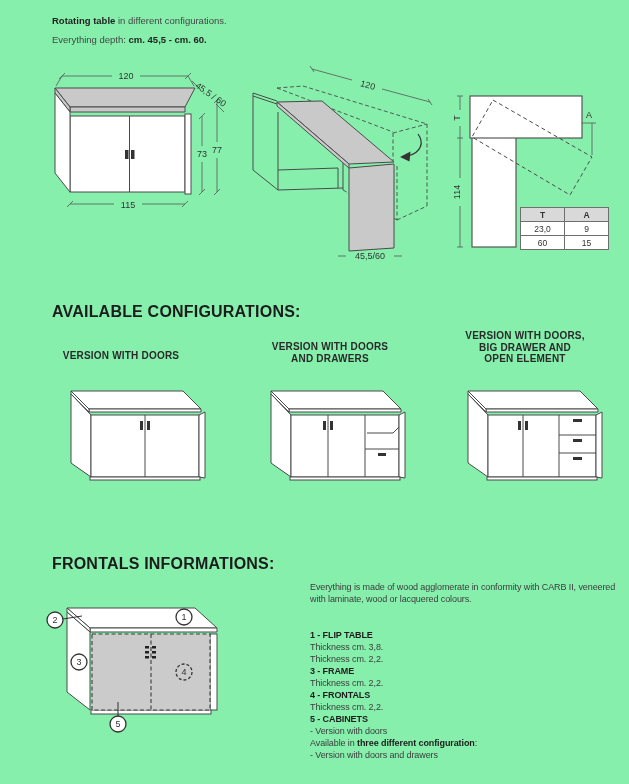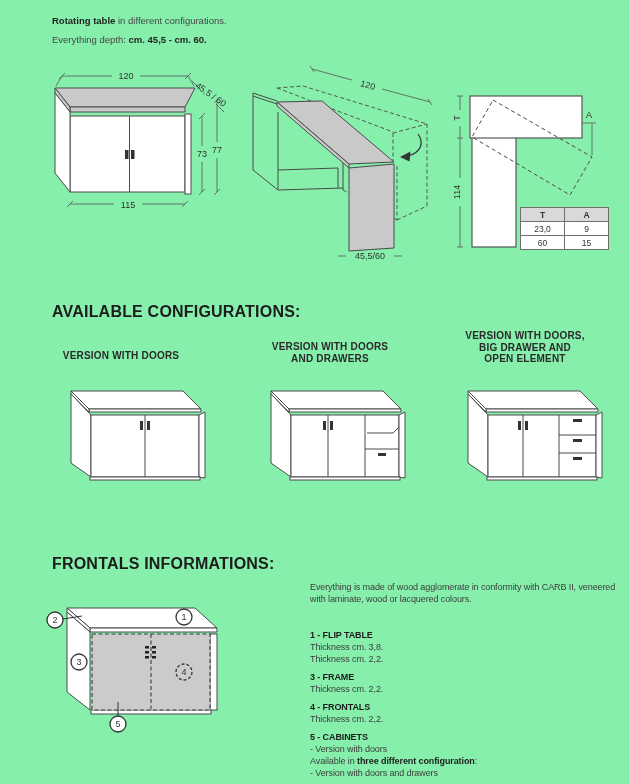--- a/index.html
+++ b/index.html
@@ -9,21 +9,21 @@
   svg.draw{position:absolute;overflow:visible}
   svg text{font-family:"Liberation Sans",sans-serif;font-size:9px;fill:#333}
   .doc-header{position:absolute;left:52px;top:11px;font-size:9.5px;line-height:19px;color:#454545}
   .doc-header b{color:#1f1f1f}
   .section-heading{position:absolute;font-size:16px;font-weight:bold;color:#1c1c1c;letter-spacing:.2px}
   .config-label{position:absolute;width:180px;text-align:center;font-size:10px;font-weight:bold;
                 color:#2a2a2a;line-height:11.5px;white-space:pre-line;letter-spacing:.2px}
   .tech-col{position:absolute;left:310px;top:581px;width:318px;font-size:9px;line-height:12px;
             color:#3c3c3c;letter-spacing:-.1px}
   .tech-intro{margin-bottom:24px}
-  .tech-title{font-weight:bold;color:#1c1c1c;margin-top:6px}
+  .tech-title{font-weight:bold;color:#1c1c1c;}
   .tech-col b{color:#1c1c1c}
   .dim-table{position:absolute;border-collapse:collapse;background:#fff}
   .dim-table th,.dim-table td{border:1px solid #6e6e6e;width:44px;height:14px;font-size:8.5px;
             text-align:center;vertical-align:middle;color:#333;padding:0}
   .dim-table th{background:#d9d9d9;font-weight:bold}
 </style>
 </head>
 <body>
 
 <div class="page">

